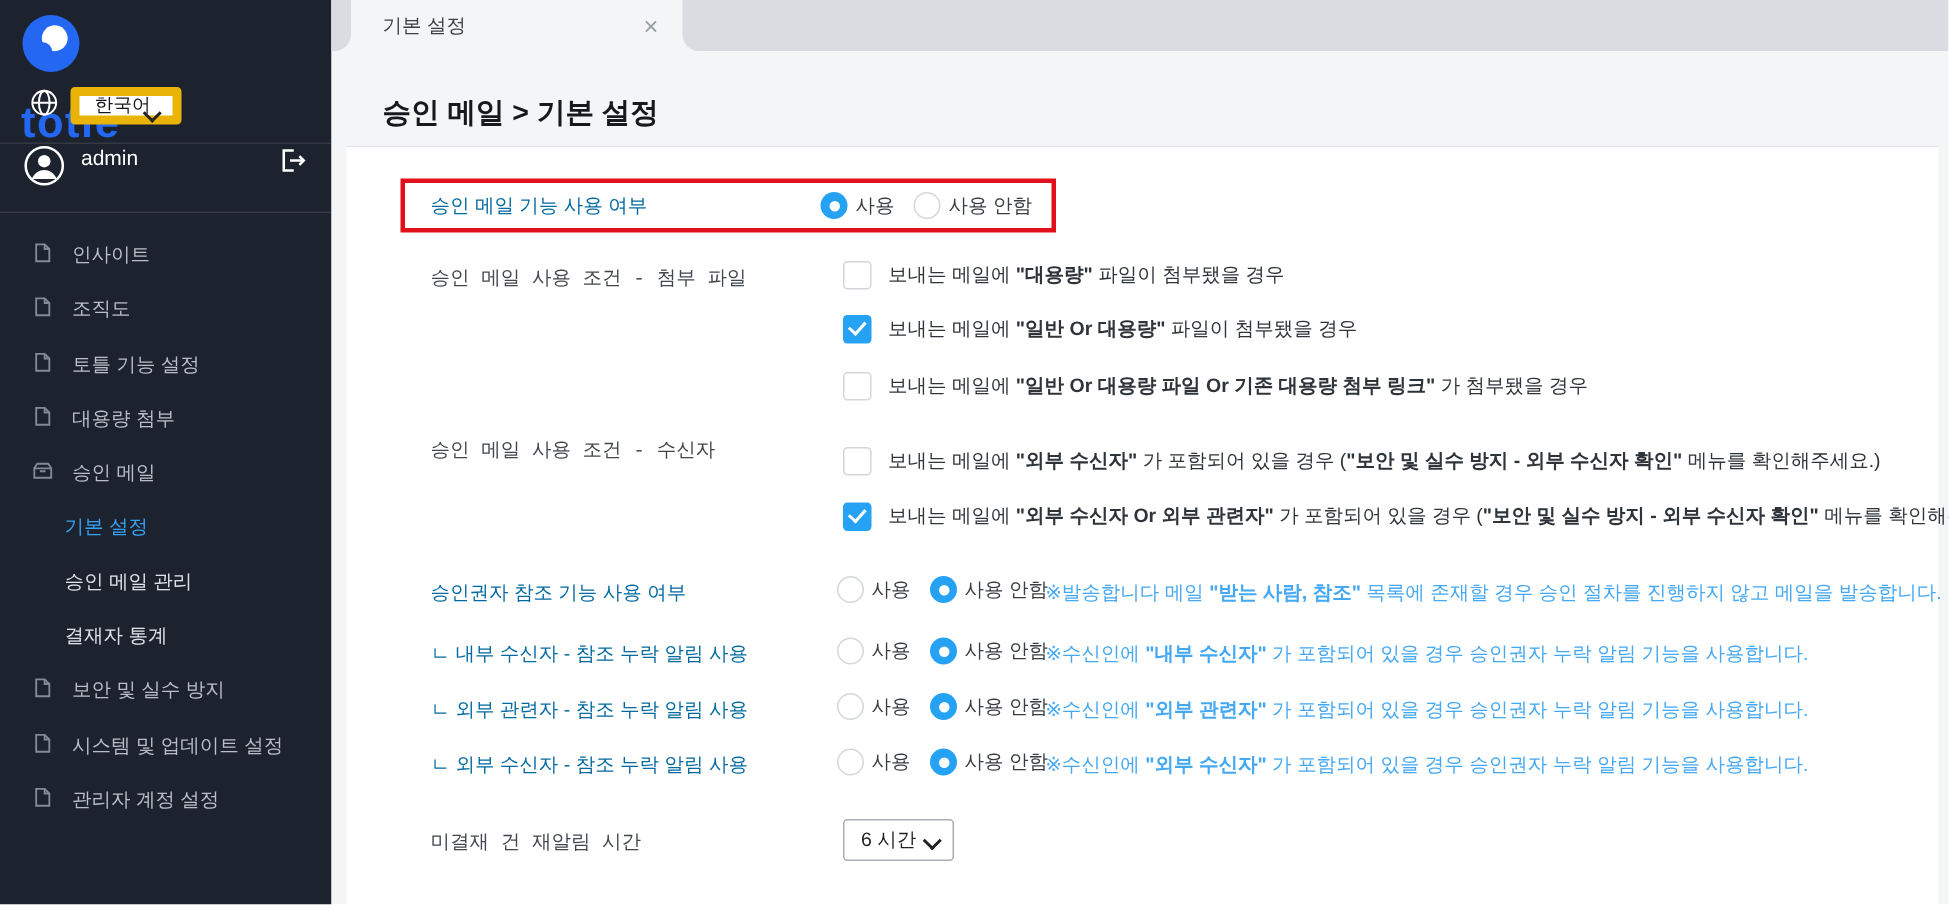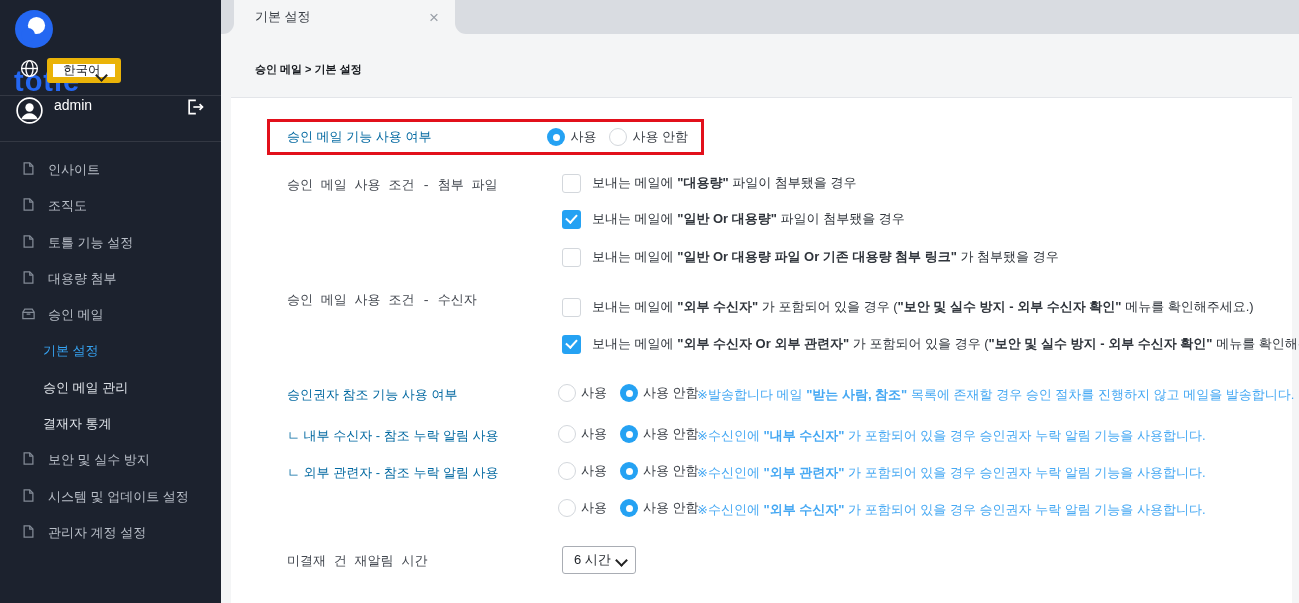--- a/index.html
+++ b/index.html
@@ -30,21 +30,21 @@
   
   .content{position:absolute;left:221px;top:0;width:1078px;height:603px;background:#f4f5f6;}
   .tab-left-fill{position:absolute;left:0;top:0;width:13px;height:34px;background:#d9dce1;
       border-bottom-right-radius:11px;}
   .tab{position:absolute;left:13px;top:0;width:221px;height:34px;background:#f4f5f6;
       border-radius:10px 10px 0 0;display:flex;align-items:center;cursor:pointer;}
   .tab-label{margin-left:21px;font-size:13px;color:#3a3f46;flex:1;}
   .tab-close{margin-right:16px;font-size:17px;color:#9aa0a8;line-height:17px;cursor:pointer;}
   .tab-right-fill{position:absolute;left:234px;right:0;top:0;height:34px;background:#d9dce1;
       border-bottom-left-radius:11px;}
-  .pagetitle{position:absolute;left:34px;top:62px;font-size:11px;font-weight:700;color:#16191e;
+  .pagetitle{position:absolute;left:34px;top:62px;font-size:19px;font-weight:700;color:#16191e;
       white-space:nowrap;}
   .panel{position:absolute;left:10px;right:7px;top:97px;bottom:0;background:#fff;
       border-top:1px solid #e3e5e9;}
   
   .redbox{position:absolute;left:46px;top:119px;width:437px;height:36px;box-sizing:border-box;
       border:3px solid #e2101b;display:flex;align-items:center;padding-left:17px;background:#fff;}
   .redbox .slabel{width:276px;}
   .slabel{font-size:13px;color:#0369a1;white-space:nowrap;}
   .seclabel{position:absolute;left:66px;font-size:13px;color:#42474f;white-space:nowrap;font-family:Liberation Mono, monospace;}
   .rgroup{display:flex;align-items:center;height:20px;}
@@ -269,20 +269,21 @@
       <span class="slabel">ㄴ 외부 관련자 - 참조 누락 알림 사용</span>
       <span class="rgroup">
         <span class="radio off"></span>
         <span class="rtext">사용</span>
         <span class="radio on"></span>
         <span class="rtext">사용 안함</span>
       </span>
       <span class="note"><span>※수신인에 </span><span class="b">"외부 관련자"</span><span> 가 포함되어 있을 경우 승인권자 누락 알림 기능을 사용합니다.</span></span>
     </div>
     <div class="srow" style="top:498px">
+      <span class="slabel">ㄴ 외부 수신자 - 참조 누락 알림 사용</span>
       <span class="rgroup">
         <span class="radio off"></span>
         <span class="rtext">사용</span>
         <span class="radio on"></span>
         <span class="rtext">사용 안함</span>
       </span>
       <span class="note"><span>※수신인에 </span><span class="b">"외부 수신자"</span><span> 가 포함되어 있을 경우 승인권자 누락 알림 기능을 사용합니다.</span></span>
     </div>
 
     <div class="seclabel" style="top:552px">미결재 건 재알림 시간</div>

